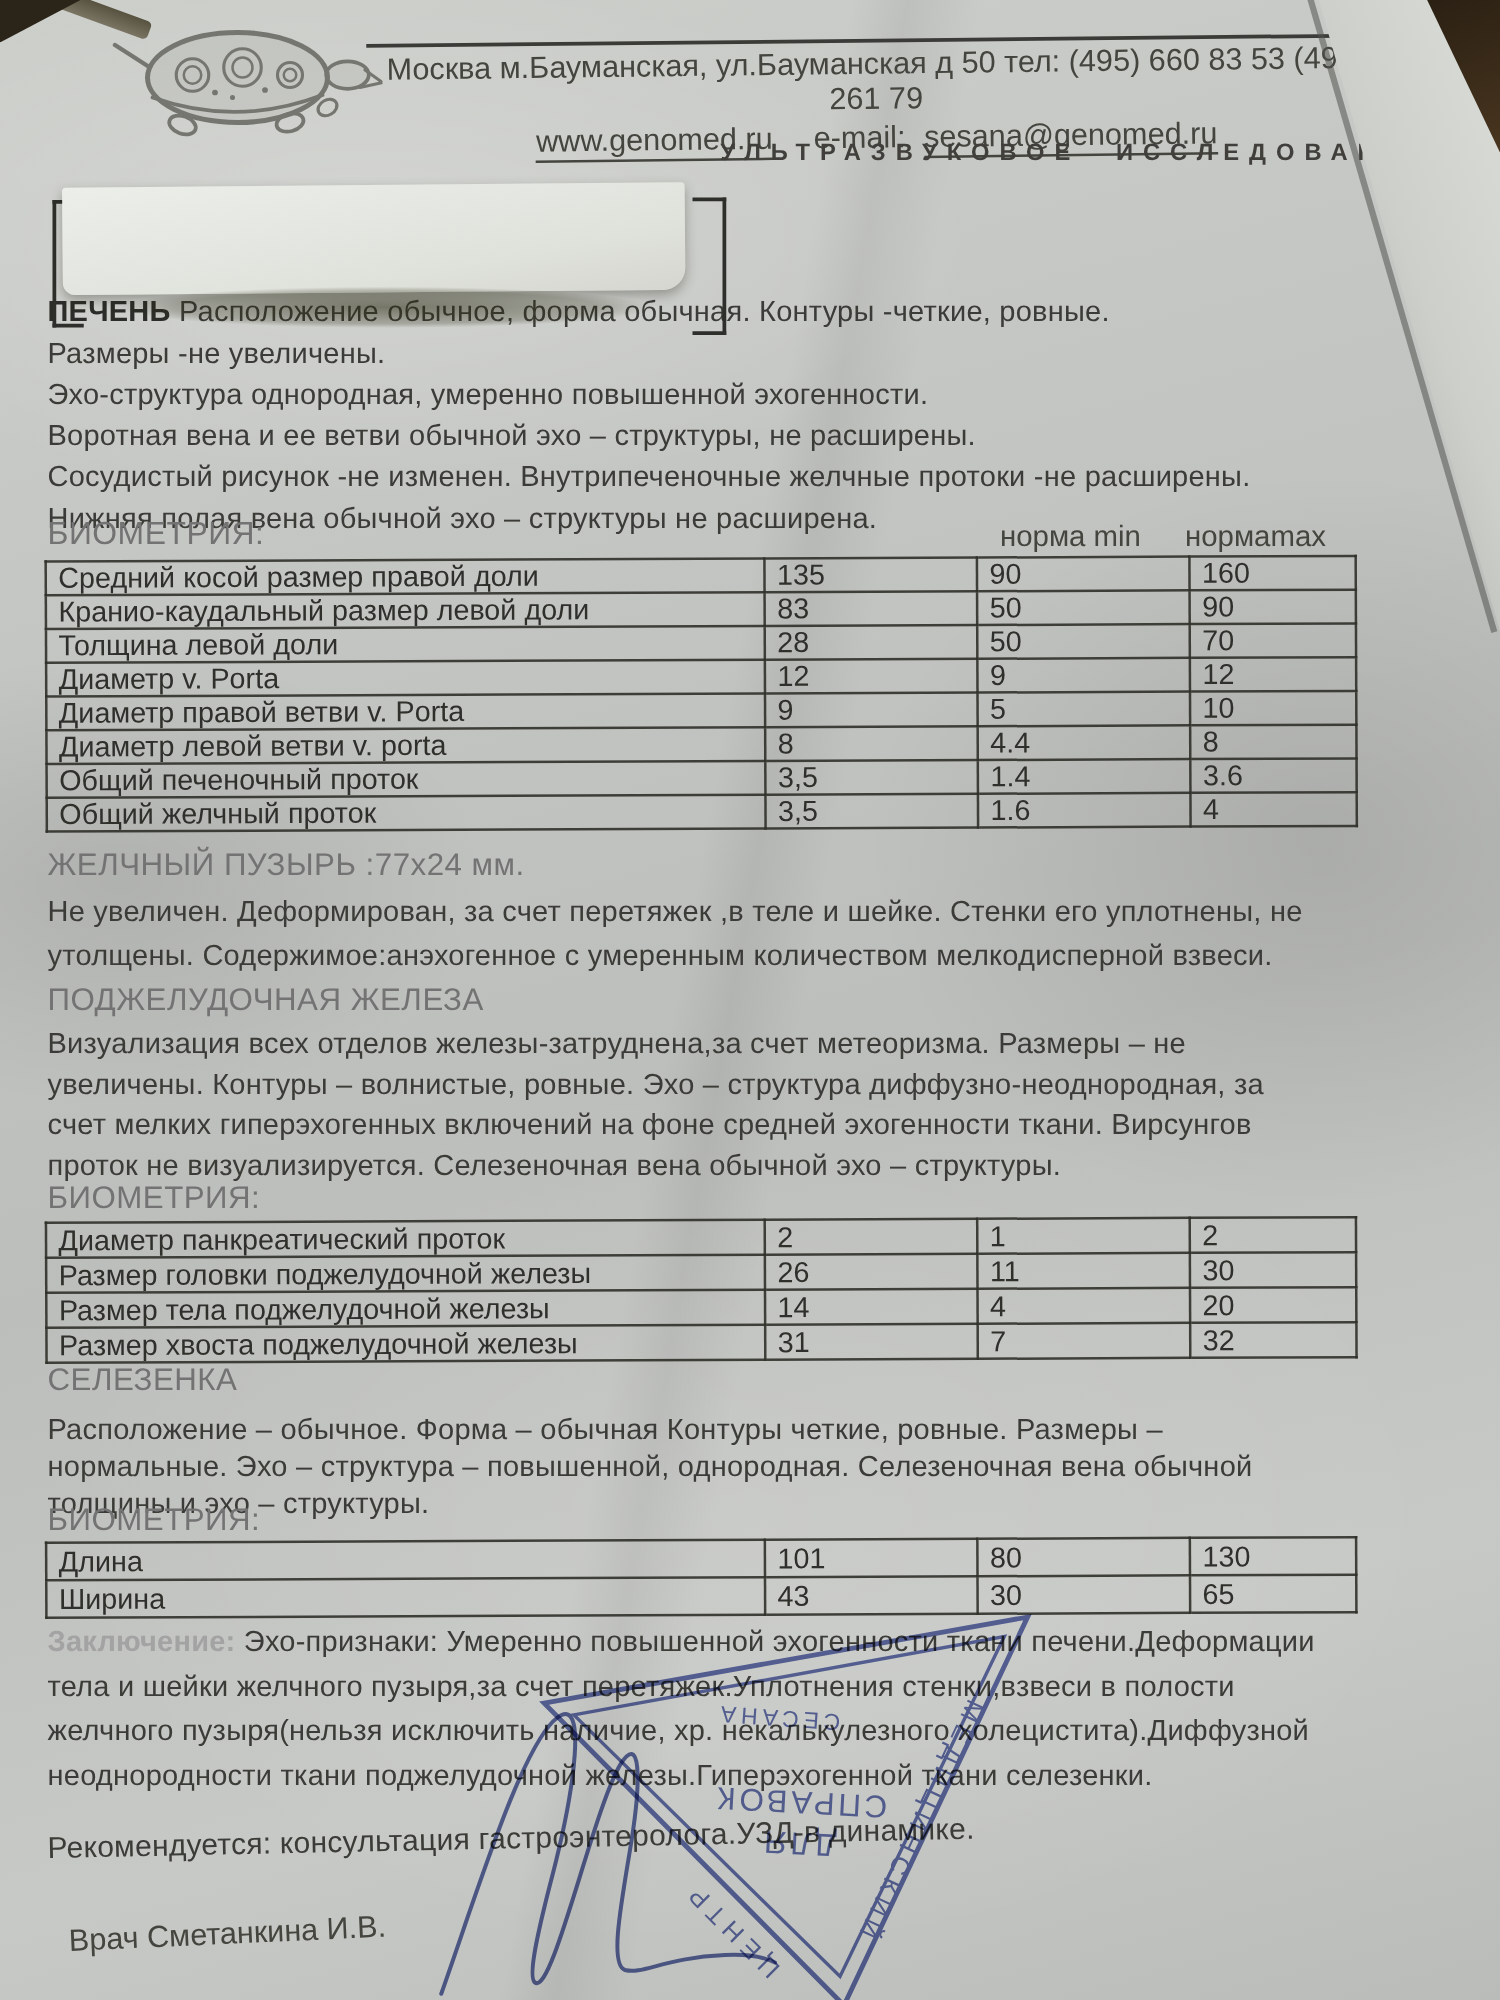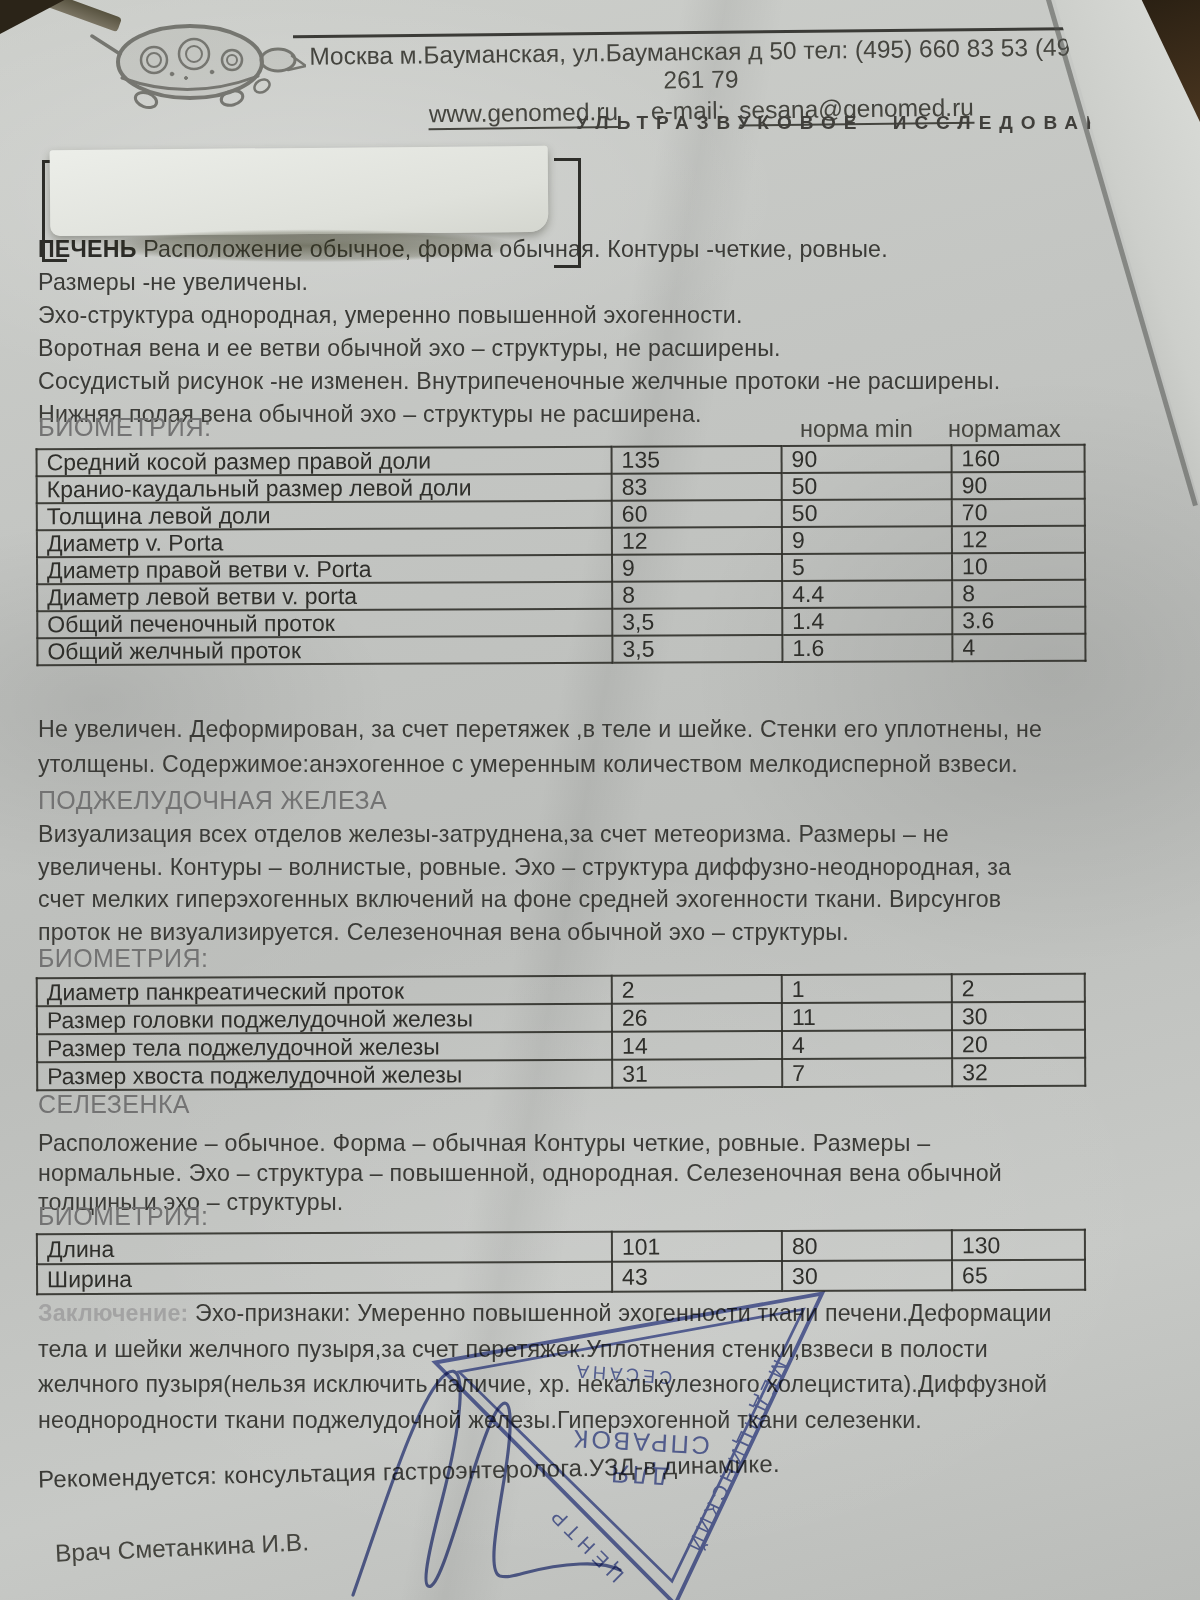--- a/index.html
+++ b/index.html
@@ -148,21 +148,21 @@
           <td>160</td>
         </tr>
     <tr>
           <td>Кранио-каудальный  размер левой доли</td>
           <td>83</td>
           <td>50</td>
           <td>90</td>
         </tr>
     <tr>
           <td>Толщина левой  доли</td>
-          <td>60</td>
+          <td>28</td>
           <td>50</td>
           <td>70</td>
         </tr>
     <tr>
           <td>Диаметр v. Porta</td>
           <td>12</td>
           <td>9</td>
           <td>12</td>
         </tr>
     <tr>
@@ -185,20 +185,21 @@
         </tr>
     <tr>
           <td>Общий желчный проток</td>
           <td>3,5</td>
           <td>1.6</td>
           <td>4</td>
         </tr>
   </tbody>
     </table>
 
+  <div class="h-section" style="top:678px;">ЖЕЛЧНЫЙ ПУЗЫРЬ :77х24 мм.</div>
   <div class="para" style="top:712px;width:1045px;line-height:34.5px;">Не увеличен. Деформирован, за счет перетяжек ,в теле и шейке. Стенки его уплотнены, не утолщены. Содержимое:анэхогенное с умеренным количеством мелкодисперной взвеси.</div>
 
   <div class="h-section" style="top:786px;">ПОДЖЕЛУДОЧНАЯ ЖЕЛЕЗА</div>
   <div class="para" style="top:818px;width:1020px;line-height:32.5px;">Визуализация всех отделов железы-затруднена,за счет метеоризма. Размеры – не увеличены. Контуры – волнистые,  ровные. Эхо – структура  диффузно-неоднородная, за счет мелких гиперэхогенных включений на фоне средней эхогенности ткани. Вирсунгов проток не визуализируется. Селезеночная вена обычной эхо – структуры.</div>
   <div class="h-section" style="top:944px;">БИОМЕТРИЯ:</div>
 
   <table class="bio t2" style="top:975px;">
     <colgroup>
         <col style="width:575px">
         <col style="width:170px">

